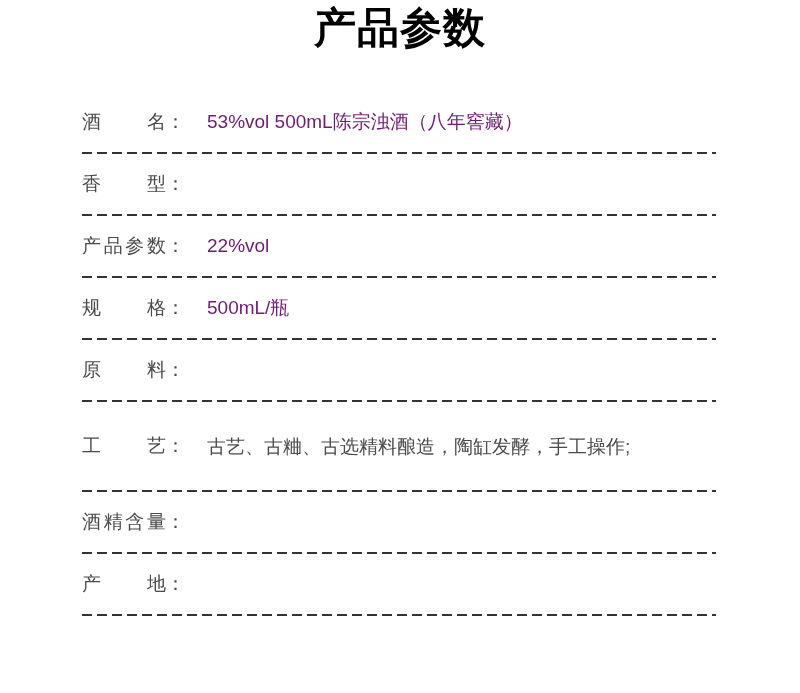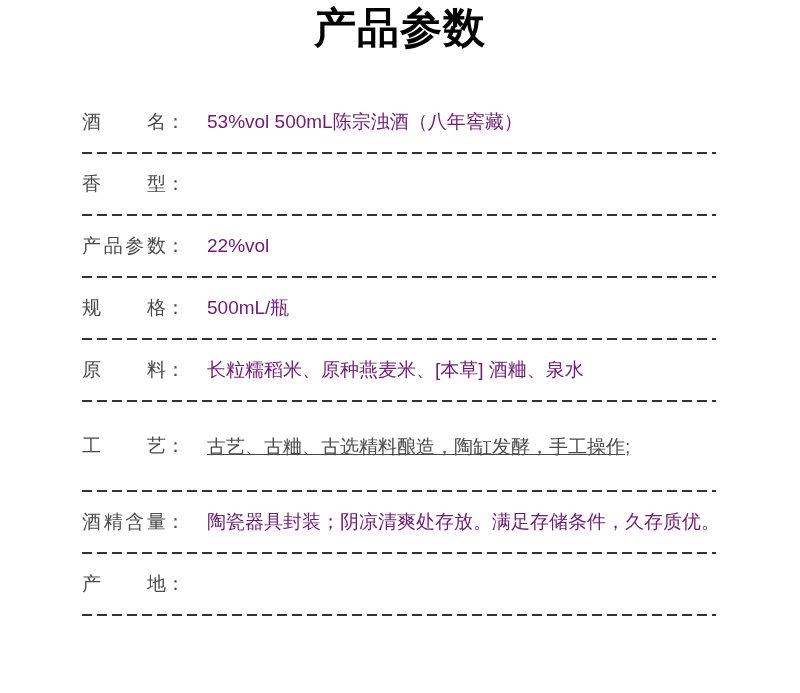--- a/index.html
+++ b/index.html
@@ -45,21 +45,21 @@
     width:84px;
     text-align:justify;
     text-align-last:justify;
     -moz-text-align-last:justify;
   }
   .colon{display:inline-block;}
   .value{
     white-space:nowrap;
     color:#701a75;
   }
-  .value-lines{display:flex;flex-direction:column;text-decoration:underline;}
+  .value-lines{display:flex;flex-direction:column;}
   .value-line{white-space:nowrap;line-height:33px;color:#4a4a4a;}
   .divider{
     height:2px;
     background:repeating-linear-gradient(90deg,#333333 0 10px,transparent 10px 15px);
   }
 </style>
 </head>
 <body>
 
 <div class="page">
@@ -101,41 +101,39 @@
       </div>
       <div class="value">500mL/瓶</div>
     </div>
     <div class="divider"></div>
 
     <div class="row">
       <div class="label-col">
         <span class="label">原料</span>
           <span class="colon">：</span>
       </div>
-      <div class="value">长粒糯稻米、原种燕麦米、[本草] 酒粬、泉水</div>
     </div>
     <div class="divider"></div>
 
     <div class="row multi">
       <div class="label-col">
         <span class="label">工艺</span>
           <span class="colon">：</span>
       </div>
       <div class="value-lines">
         <div class="value-line">古艺、古粬、古选精料酿造，陶缸发酵，手工操作;</div>
       </div>
     </div>
     <div class="divider"></div>
 
     <div class="row">
       <div class="label-col">
         <span class="label">酒精含量</span>
           <span class="colon">：</span>
       </div>
-      <div class="value">陶瓷器具封装；阴凉清爽处存放。满足存储条件，久存质优。</div>
     </div>
     <div class="divider"></div>
 
     <div class="row">
       <div class="label-col">
         <span class="label">产地</span>
           <span class="colon">：</span>
       </div>
     </div>
     <div class="divider"></div>

